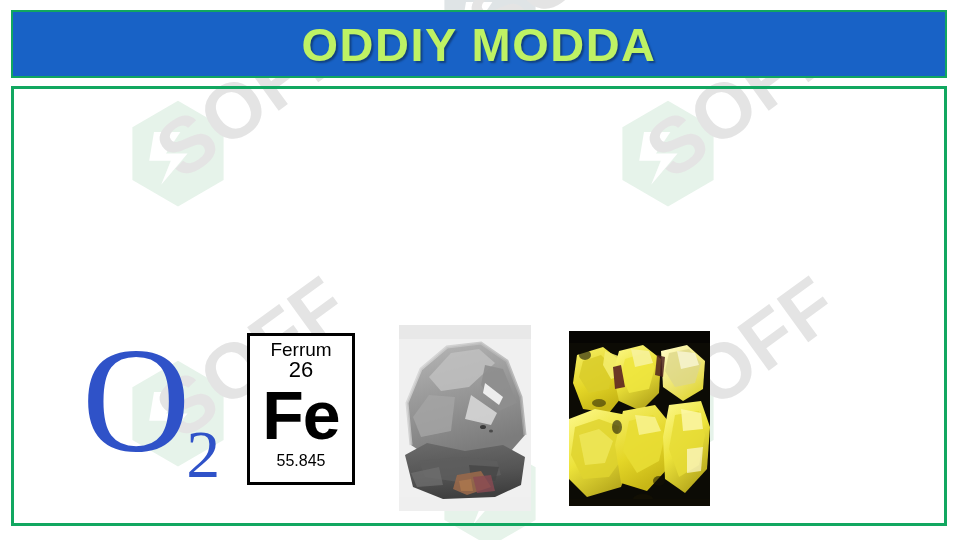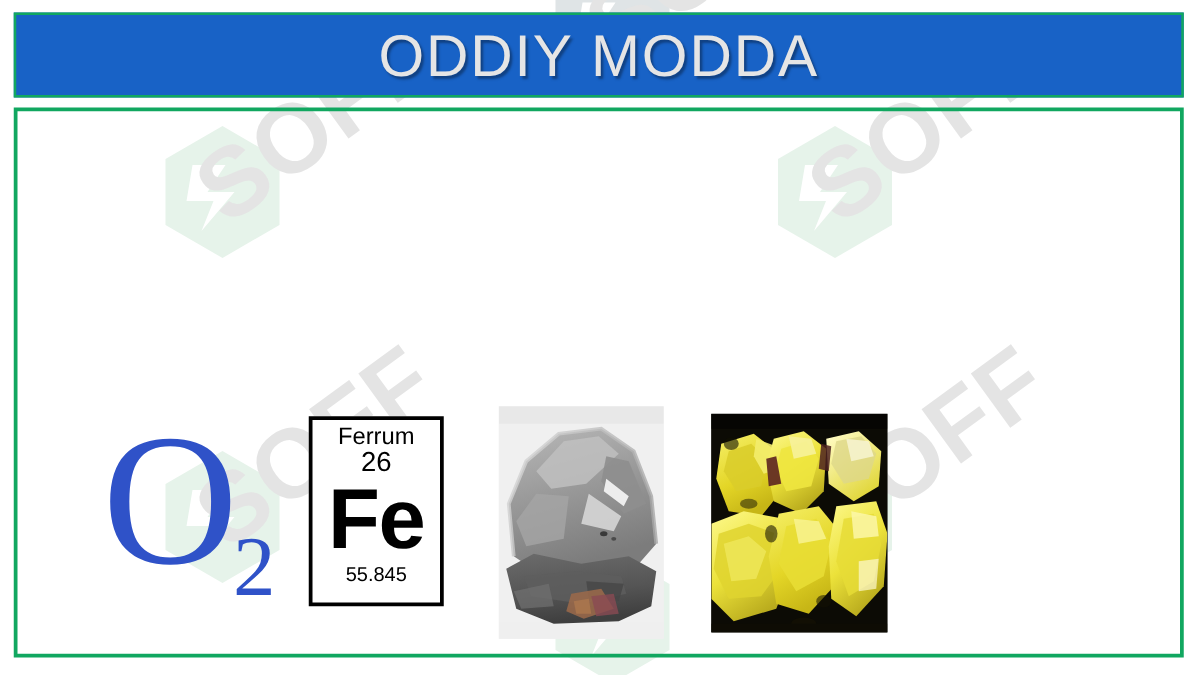--- a/index.html
+++ b/index.html
@@ -61,23 +61,23 @@
     height: 68px;
     background: #1862c6;
     border: 2px solid #11a760;
     box-sizing: border-box;
     display: flex;
     align-items: center;
     justify-content: center;
     z-index: 3;
   }
   #title-text {
-    color: #e5e5e5;
-    font-family: "Liberation Sans", sans-serif;
-    font-weight: normal;
+    color: #bef264;
+    font-family: "Liberation Sans", sans-serif;
+    font-weight: bold;
     font-size: 47px;
     letter-spacing: 1.5px;
     text-shadow: 2px 2px 2px rgba(0,0,0,0.35);
     white-space: nowrap;
   }
 
   
   #body-frame {
     position: absolute;
     left: 11px;

